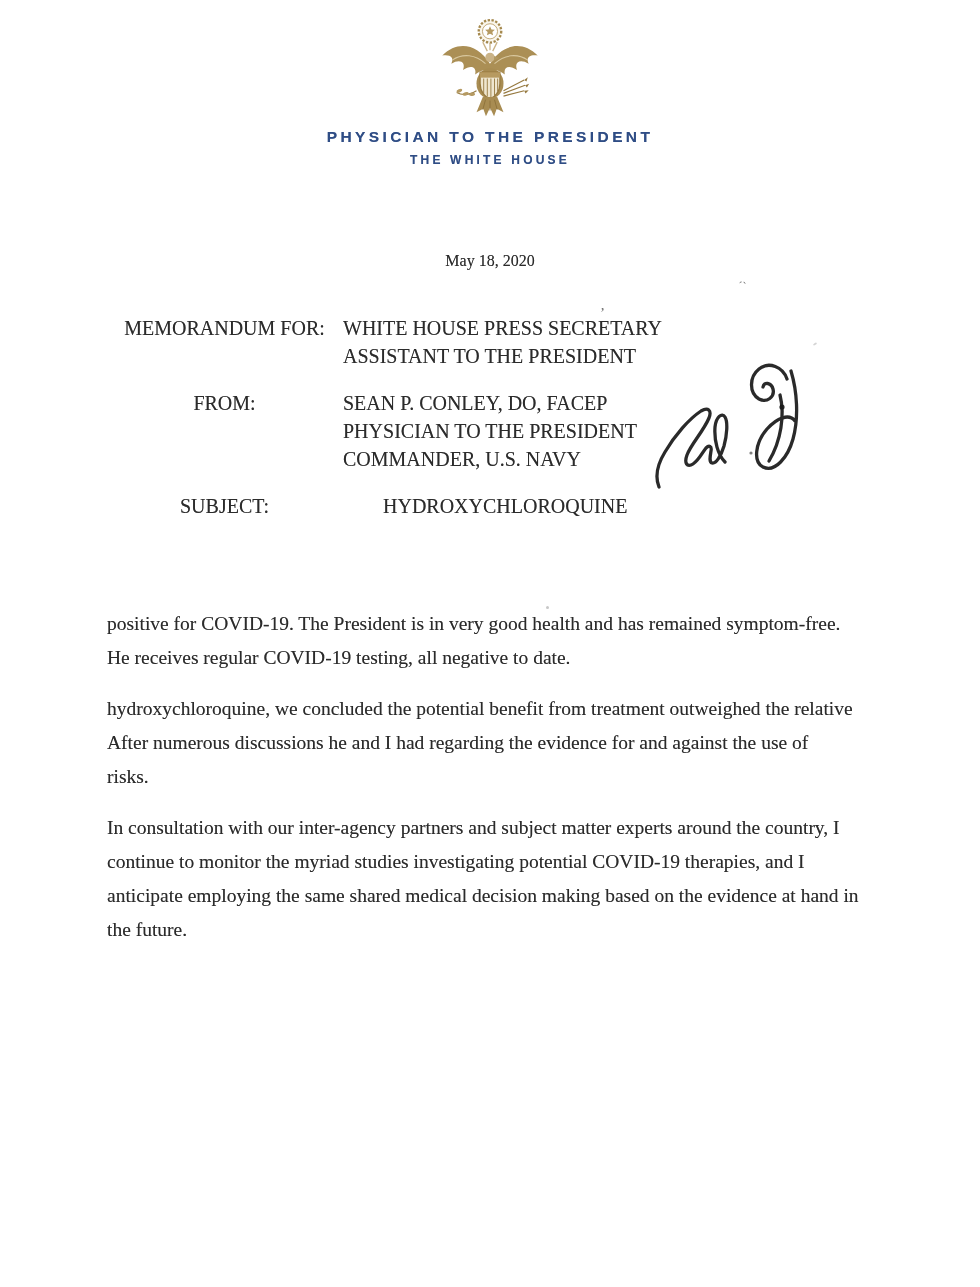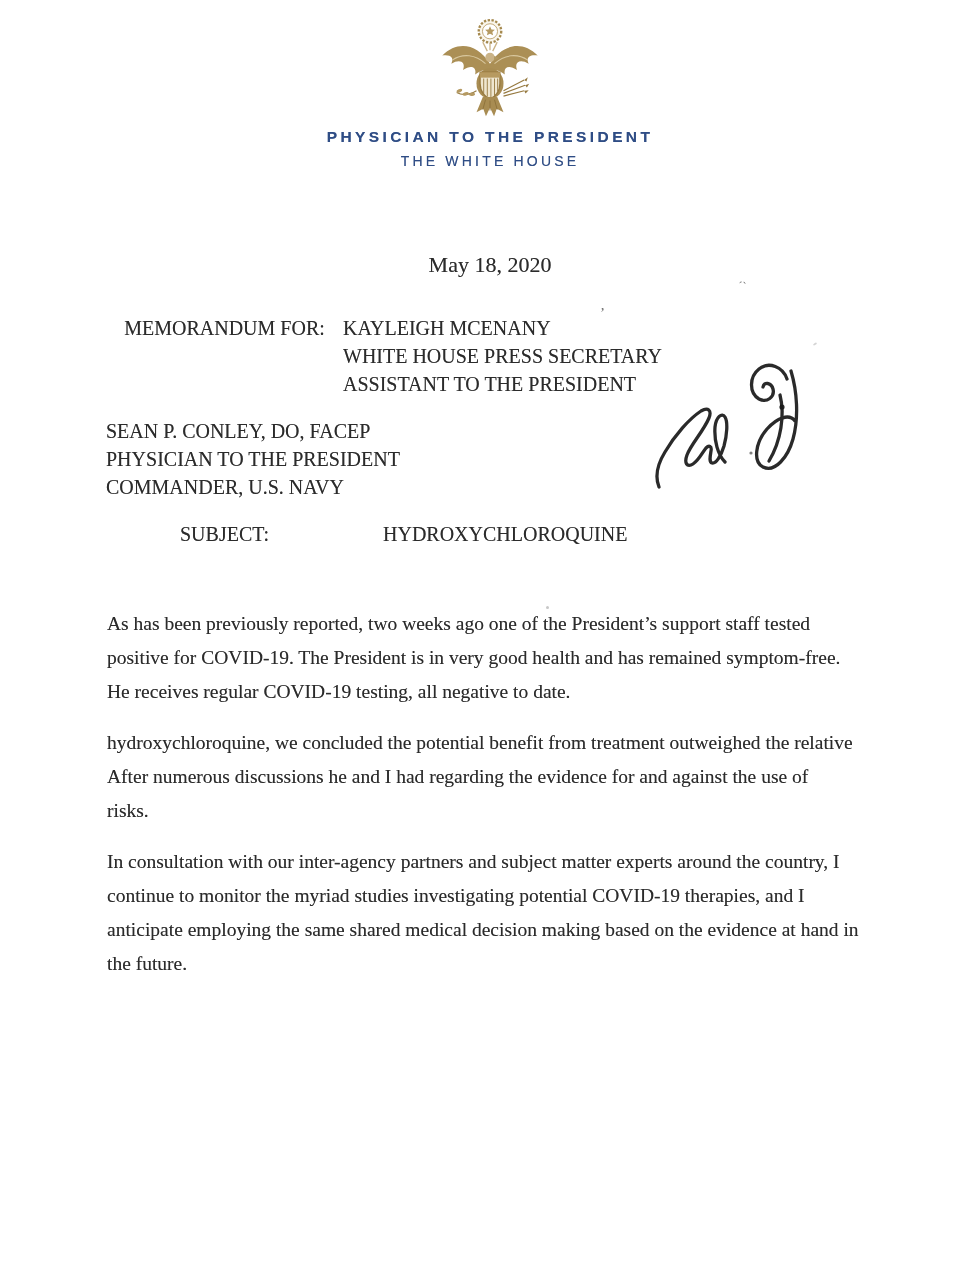--- a/index.html
+++ b/index.html
@@ -21,29 +21,29 @@
     text-align:center;
     font-family:"Liberation Sans","DejaVu Sans",sans-serif;
     font-size:15.5px;font-weight:700;letter-spacing:3.4px;
     color:#2f4d85;
     text-shadow:0 0 .6px rgba(47,77,133,.55);
   }
   .lh-subtitle{
     position:absolute;left:0;right:0;top:153px;
     text-align:center;
     font-family:"Liberation Sans","DejaVu Sans",sans-serif;
-    font-size:14px;font-weight:400;letter-spacing:3.2px;
+    font-size:12px;font-weight:700;letter-spacing:3.2px;
     color:#2f4d85;
     text-shadow:0 0 .6px rgba(47,77,133,.55);
   }
   
   .date-line{
     position:absolute;left:0;right:0;top:252px;
     text-align:center;
-    font-size:22px;
+    font-size:16px;
     text-shadow:0 0 .6px rgba(43,43,43,.45);
   }
   
   .memo{
     position:absolute;left:106px;top:314px;width:760px;
     font-size:20px;line-height:28px;
     text-shadow:0 0 .6px rgba(43,43,43,.45);
   }
   .memo-row{display:flex;align-items:flex-start;margin-bottom:19px;}
   .memo-label{width:237px;flex:0 0 237px;text-align:center;}
@@ -110,26 +110,26 @@
 
   <div class="lh-title">PHYSICIAN TO THE PRESIDENT</div>
   <div class="lh-subtitle">THE WHITE HOUSE</div>
 
   <div class="date-line">May 18, 2020</div>
 
   <div class="memo">
     <div class="memo-row">
       <div class="memo-label">MEMORANDUM FOR:</div>
       <div class="memo-value">
-        <div>KAYLEIGH MCENANY</div>
         <div>WHITE HOUSE PRESS SECRETARY</div>
         <div>ASSISTANT TO THE PRESIDENT</div>
       </div>
     </div>
     <div class="memo-row">
+      <div class="memo-label">FROM:</div>
       <div class="memo-value">
         <div>SEAN P. CONLEY, DO, FACEP</div>
         <div>PHYSICIAN TO THE PRESIDENT</div>
         <div>COMMANDER, U.S. NAVY</div>
       </div>
     </div>
     <div class="memo-row subject">
       <div class="memo-label">SUBJECT:</div>
       <div class="memo-value">
         <div>HYDROXYCHLOROQUINE</div>
@@ -147,21 +147,20 @@
       <path d="M146,22 C152,42 154,68 148,90 C143,108 130,124 118,118 C108,113 110,94 122,80 C132,69 144,64 150,72"></path>
 
       <path d="M135,46 C140,66 136,92 124,112"></path>
     </g>
     <circle cx="137" cy="58" r="2.6" fill="#181818" opacity="0.9"></circle>
     <circle cx="106" cy="104" r="1.6" fill="#181818" opacity="0.55"></circle>
   </svg>
 
   <div class="body-text">
     <div class="para">
-      <div>As has been previously reported, two weeks ago one of the President’s support staff tested</div>
       <div>positive for COVID-19. The President is in very good health and has remained symptom-free.</div>
       <div>He receives regular COVID-19 testing, all negative to date.</div>
     </div>
     <div class="para">
       <div>hydroxychloroquine, we concluded the potential benefit from treatment outweighed the relative</div>
       <div>After numerous discussions he and I had regarding the evidence for and against the use of</div>
       <div>risks.</div>
     </div>
     <div class="para">
       <div>In consultation with our inter-agency partners and subject matter experts around the country, I</div>

